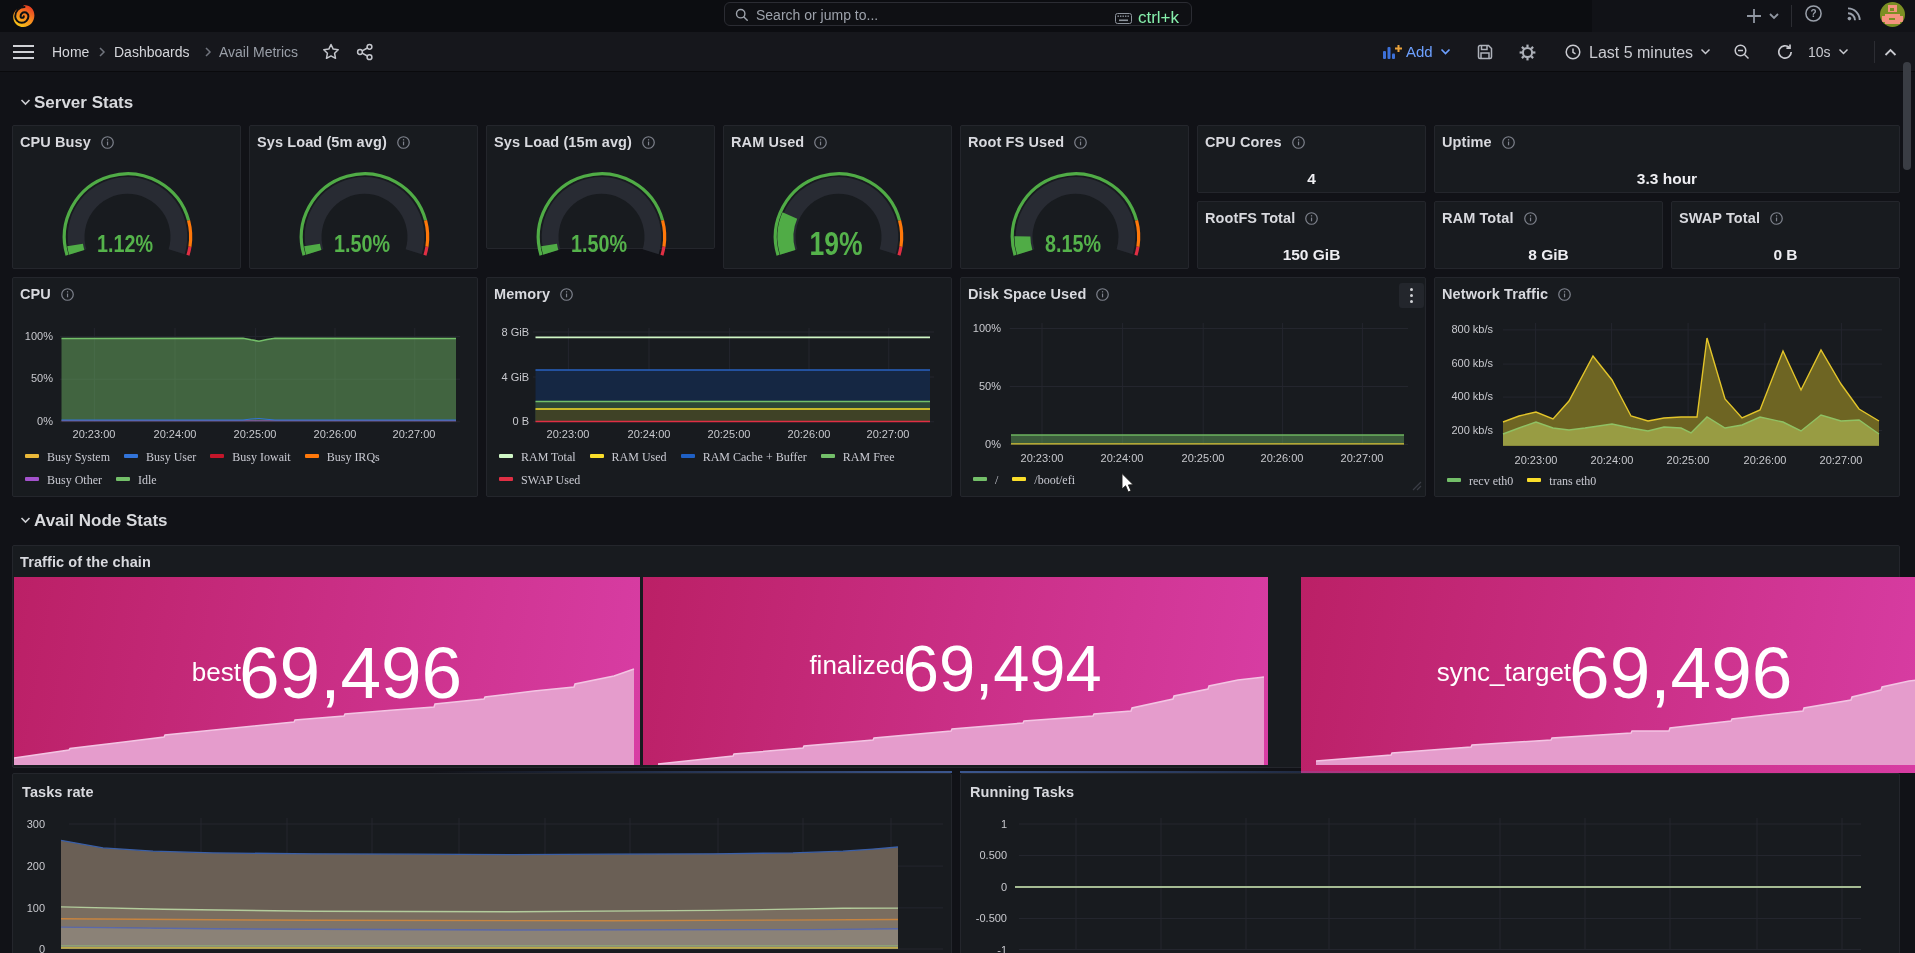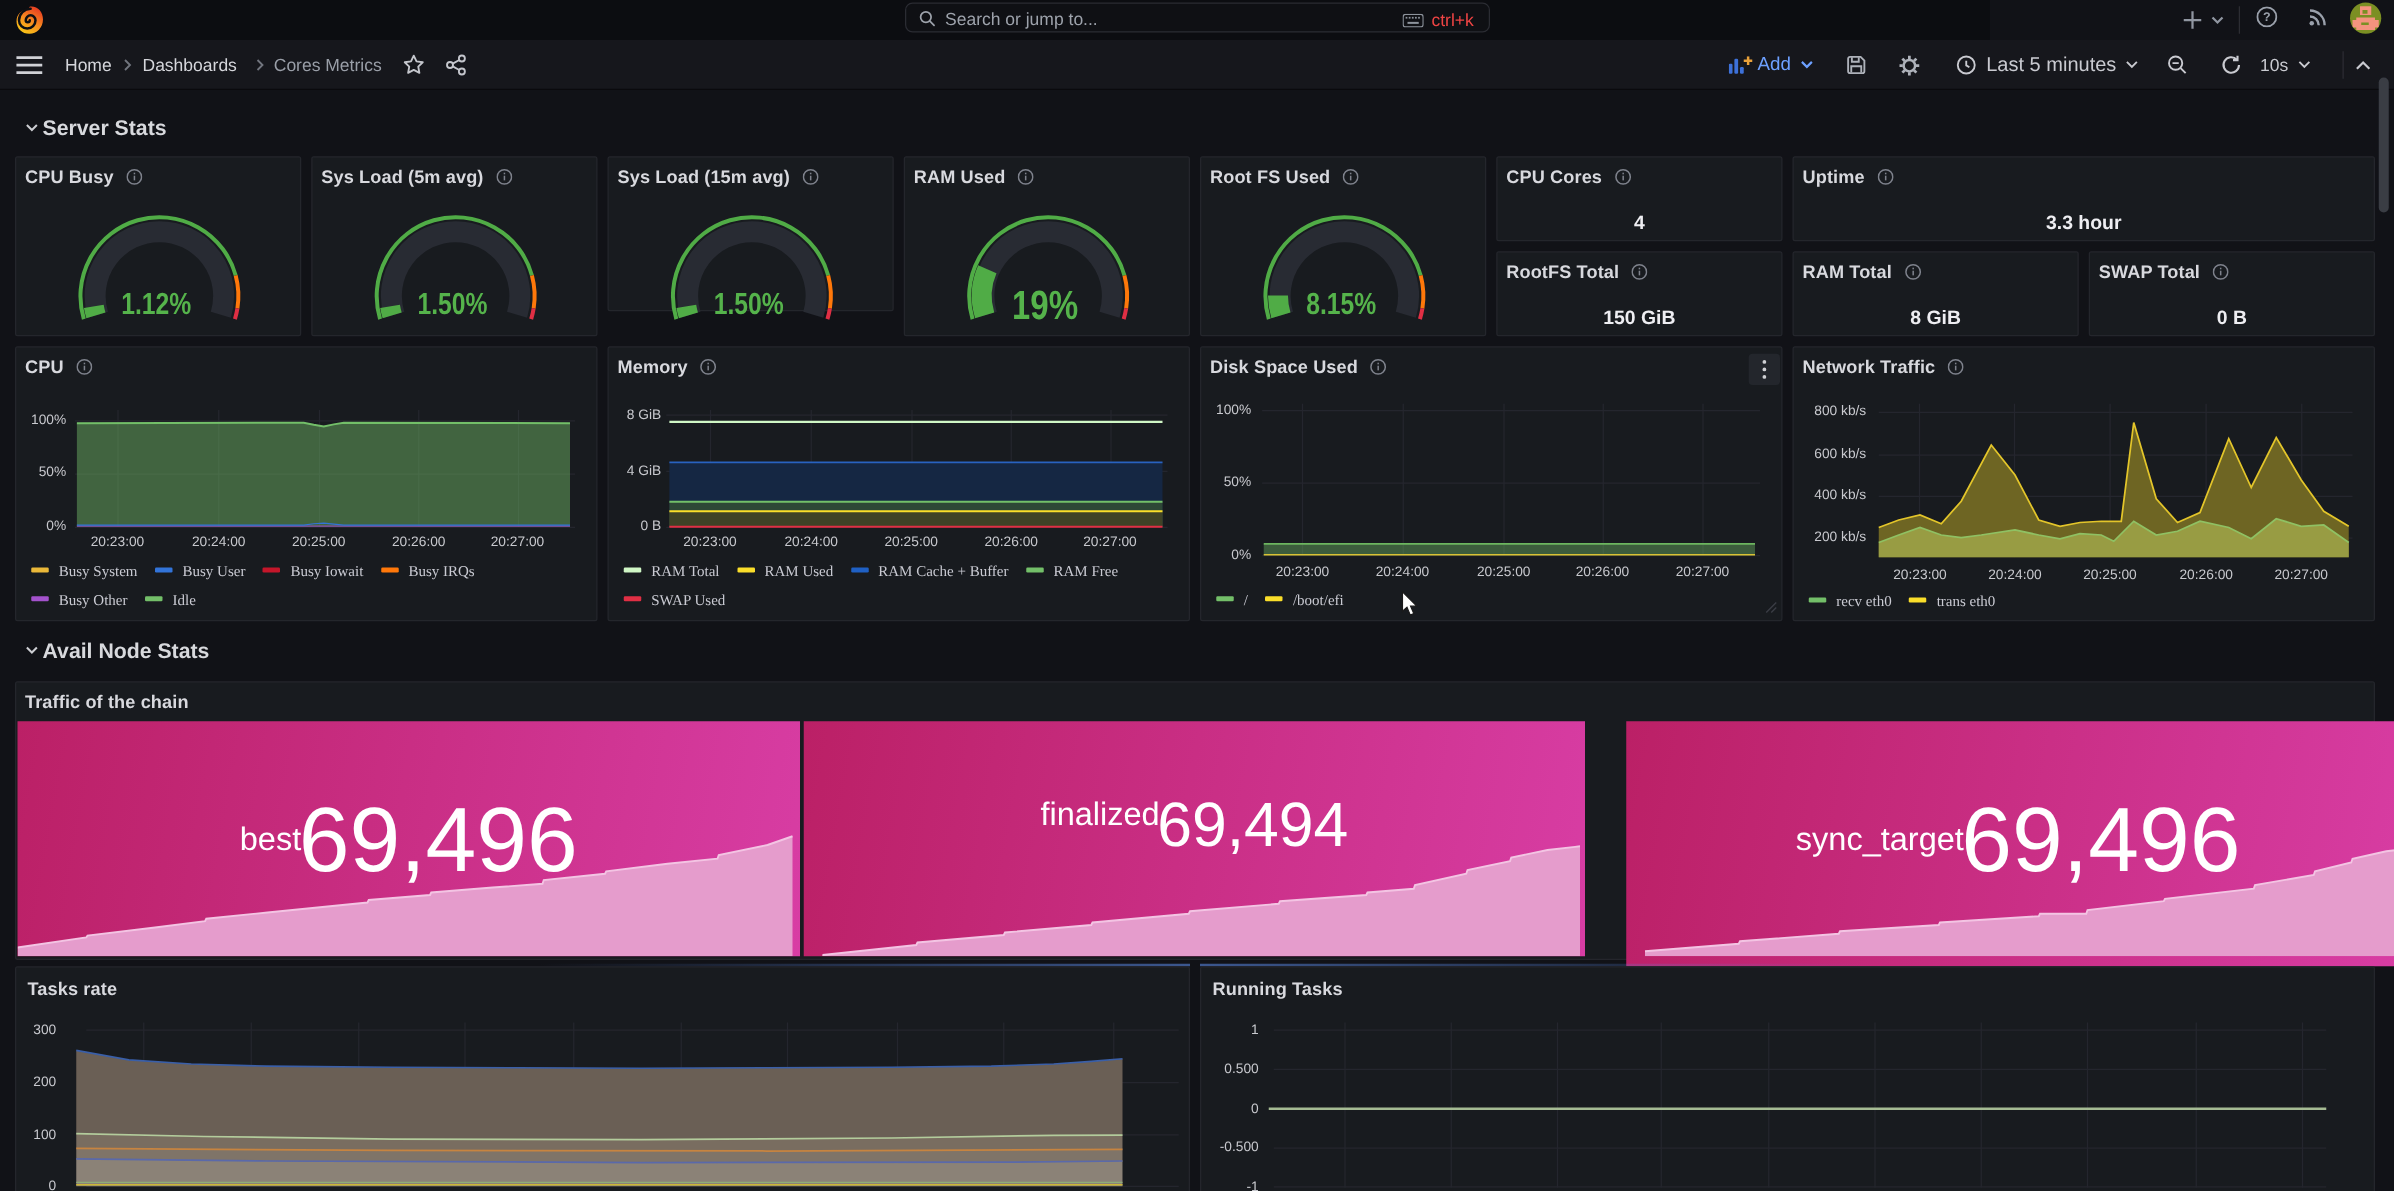--- a/index.html
+++ b/index.html
@@ -2,21 +2,21 @@
 <html><head>
 <meta charset="utf-8">
 <style>
 * { margin:0; padding:0; box-sizing:border-box; }
 html,body { width:1915px; height:953px; overflow:hidden; background:#111217; font-family:"Liberation Sans", sans-serif; }
 .abs { position:absolute; }
 #topbar { position:absolute; left:0; top:0; width:1592px; height:32px; background:#0c0d11;padding-left:48px; }
 #toolbar { position:absolute; left:0; top:32px; width:1915px; height:40px; background:#16171c; border-bottom:1px solid #0a0a0d; }
 #searchbox { position:absolute; left:724px; top:2px; width:468px; height:24px; background:#0f1014; border:1px solid #2b2c33; border-radius:6px; }
 #searchbox .stext { position:absolute; left:31px; top:4px; font-size:14px; color:#9da2ab; }
-#searchbox .ctrlk { position:absolute; right:12px; top:5px; font-size:14px; color:#ef4444; }
+#searchbox .ctrlk { position:absolute; right:12px; top:5px; font-size:17px; color:#86efac; }
 .panel { position:absolute; background:#181b1f; border:1px solid #24262c; border-radius:2px; }
 .ptitle { position:absolute; left:7px; top:8px; font-size:14.5px; font-weight:700; color:#d8d9de; letter-spacing:0.1px; white-space:nowrap; }
 .ptitle .info { display:inline-block; vertical-align:-2px; margin-left:10px; }
 .secthdr { position:absolute; font-size:17px; font-weight:700; color:#d8d9dd; }
 .gtext { font-weight:700; fill:#55b34b; }
 .statval { position:absolute; width:100%; text-align:center; font-weight:700; color:#eeeef2; font-size:15.5px; }
 .axlbl { position:absolute; font-size:11px; color:#c8c9ce; text-align:right; }
 .xlbl { position:absolute; font-size:11px; color:#c8c9ce; text-align:center; width:60px; }
 .leg { position:absolute; font-size:12px; color:#c9cad2; white-space:nowrap;font-family:Liberation Serif, serif; }
 .leg .sw { display:inline-block; width:14px; height:4px; border-radius:1px; vertical-align:3px; margin-right:8px; }
@@ -83,21 +83,21 @@
       <path d="M0 2 h21 M0 8 h21 M0 14 h21" stroke="#d0d1d6" stroke-width="2.2"></path>
     </svg>
   <span class="bc abs" style="left:52px;top:12px;color:#d5d6db">Home</span>
   <svg class="abs" style="left:97px;top:15px" width="10" height="10" viewBox="0 0 10 10">
       <path d="M3 1 l4 4 l-4 4" fill="none" stroke="#71757e" stroke-width="1.5"></path>
     </svg>
   <span class="bc abs" style="left:114px;top:12px;color:#d5d6db">Dashboards</span>
   <svg class="abs" style="left:203px;top:15px" width="10" height="10" viewBox="0 0 10 10">
       <path d="M3 1 l4 4 l-4 4" fill="none" stroke="#71757e" stroke-width="1.5"></path>
     </svg>
-  <span class="bc abs" style="left:219px;top:12px;color:#9a9fa8;font-weight:400">Cores Metrics</span>
+  <span class="bc abs" style="left:219px;top:12px;color:#9a9fa8;font-weight:400">Avail Metrics</span>
   <svg class="abs" style="left:322px;top:11px" width="18" height="18" viewBox="0 0 18 18">
       <path d="M9 1.5 l2.2 4.6 5 .7 -3.6 3.5 .9 5 -4.5 -2.4 -4.5 2.4 .9 -5 -3.6 -3.5 5 -.7 z" fill="none" stroke="#c4c6cc" stroke-width="1.5" stroke-linejoin="round"></path>
     </svg>
   <svg class="abs" style="left:356px;top:11px" width="18" height="18" viewBox="0 0 18 18">
       <circle cx="13.5" cy="3.8" r="2.4" fill="none" stroke="#c4c6cc" stroke-width="1.5"></circle>
       <circle cx="4" cy="9" r="2.4" fill="none" stroke="#c4c6cc" stroke-width="1.5"></circle>
       <circle cx="13.5" cy="14.2" r="2.4" fill="none" stroke="#c4c6cc" stroke-width="1.5"></circle>
       <path d="M6.2 7.9 l5.2 -2.9 M6.2 10.1 l5.2 2.9" stroke="#c4c6cc" stroke-width="1.5"></path>
     </svg>
 
@@ -436,21 +436,21 @@
       <path d="M0,181 L55,173 L56,171.5 L110,165 L150,160 L151,158 L200,153 L240,149 L280,145 L281,143 L330,139 L331,137 L380,133 L420,130 L421,127 L470,122 L471,120 L520,114 L560,110 L561,107 L600,99 L620,92 L620,188 L0,188 Z" fill="#e59ccc"></path>
       <path d="M0,181 L55,173 L56,171.5 L110,165 L150,160 L151,158 L200,153 L240,149 L280,145 L281,143 L330,139 L331,137 L380,133 L420,130 L421,127 L470,122 L471,120 L520,114 L560,110 L561,107 L600,99 L620,92" fill="none" stroke="#f3c4e3" stroke-width="1.5"></path>
     </svg>
     <div class="abs" style="width:100%;top:54px;text-align:center;color:#fff;white-space:nowrap"><span style="font-size:26px;vertical-align:17px;margin-right:-2px">best</span><span style="font-size:73px;font-weight:500">69,496</span></div>
   </div>
   <div class="abs" style="left:630px;top:31px;width:625px;height:188px;background:linear-gradient(100deg,#bb2066,#d83da4);overflow:hidden">
     <svg class="abs" style="left:0;top:0" width="625" height="188" viewBox="0 0 625 188">
       <path d="M15,187 L90,179 L91,177 L160,171 L161,169 L230,163 L231,161 L308,154 L309,152 L380,146 L381,144 L450,139 L451,137 L488,134 L489,131 L530,122 L531,119 L565,112 L566,109 L595,103 L617,100.5 L621,100 L621,188 L15,188 Z" fill="#e59ccc"></path>
       <path d="M15,187 L90,179 L91,177 L160,171 L161,169 L230,163 L231,161 L308,154 L309,152 L380,146 L381,144 L450,139 L451,137 L488,134 L489,131 L530,122 L531,119 L565,112 L566,109 L595,103 L617,100.5 L621,100" fill="none" stroke="#f3c4e3" stroke-width="1.5"></path>
     </svg>
-    <div class="abs" style="width:100%;top:54px;text-align:center;color:#fff;white-space:nowrap"><span style="font-size:26px;vertical-align:17px;margin-right:-2px">finalized</span><span style="font-size:50px;font-weight:500">69,494</span></div>
+    <div class="abs" style="width:100%;top:54px;text-align:center;color:#fff;white-space:nowrap"><span style="font-size:26px;vertical-align:17px;margin-right:-2px">finalized</span><span style="font-size:65px;font-weight:500">69,494</span></div>
   </div>
   <div class="abs" style="left:1288px;top:31px;width:627px;height:196px;background:linear-gradient(100deg,#bb2066,#d83da4);overflow:hidden">
     <svg class="abs" style="left:0;top:0" width="627" height="188" viewBox="0 0 627 188">
       <path d="M15,184 L90,178 L91,176 L170,170 L171,168 L250,163 L251,161 L330,156 L331,154 L368,154 L369,151 L430,144 L431,142 L502,134 L503,131 L550,123 L551,120 L580,113 L581,110 L608,104 L626,102 L626,188 L15,188 Z" fill="#e59ccc"></path>
       <path d="M15,184 L90,178 L91,176 L170,170 L171,168 L250,163 L251,161 L330,156 L331,154 L368,154 L369,151 L430,144 L431,142 L502,134 L503,131 L550,123 L551,120 L580,113 L581,110 L608,104 L626,102" fill="none" stroke="#f3c4e3" stroke-width="1.5"></path>
     </svg>
     <div class="abs" style="width:100%;top:54px;text-align:center;color:#fff;white-space:nowrap"><span style="font-size:26px;vertical-align:17px;margin-right:-2px">sync_target</span><span style="font-size:73px;font-weight:500">69,496</span></div>
   </div>
 </div>
 

